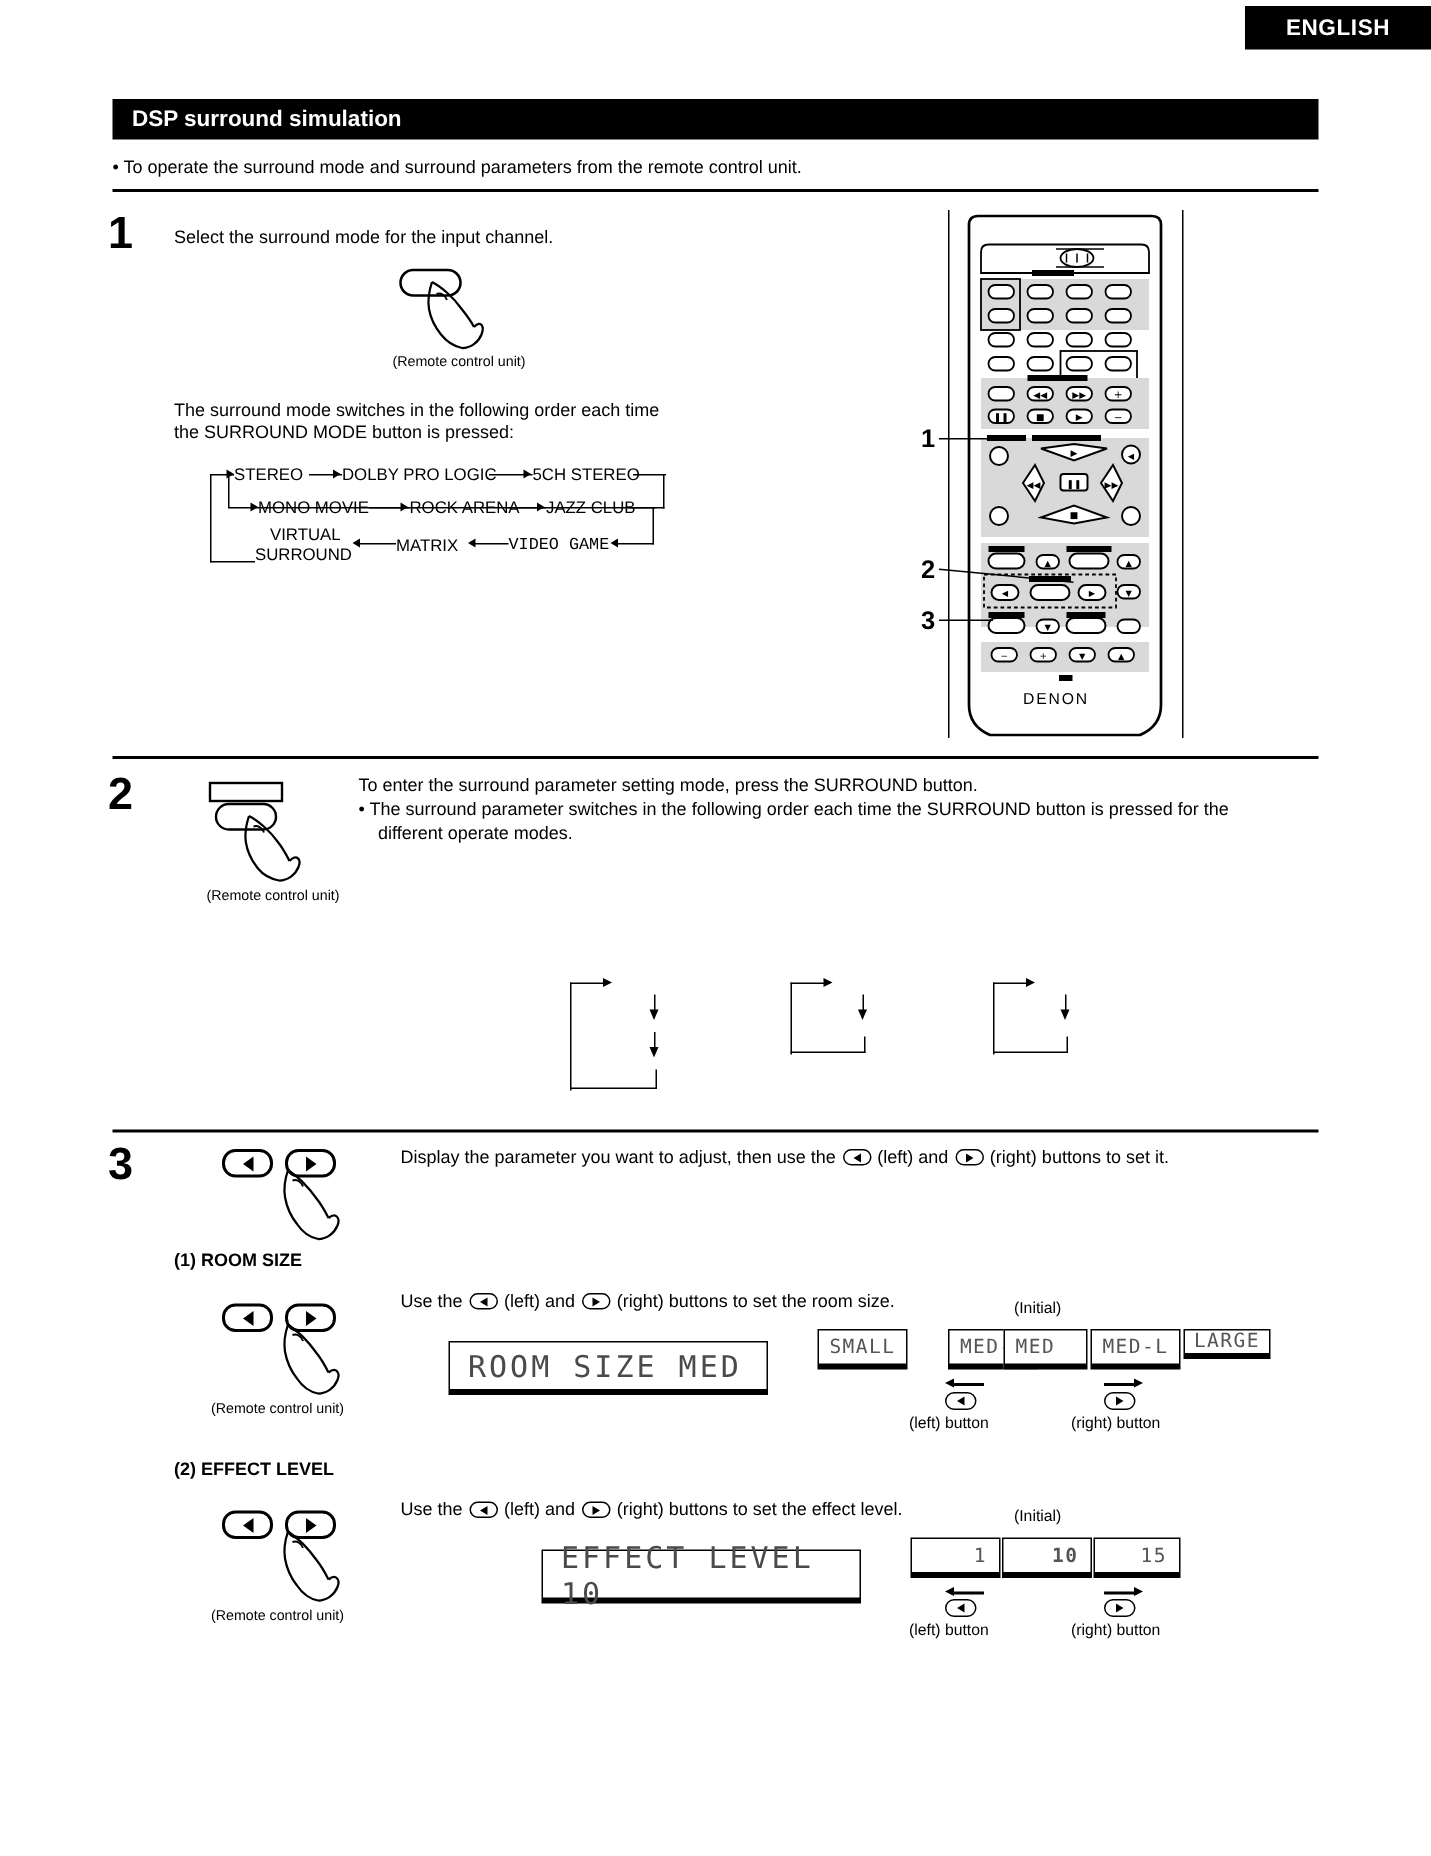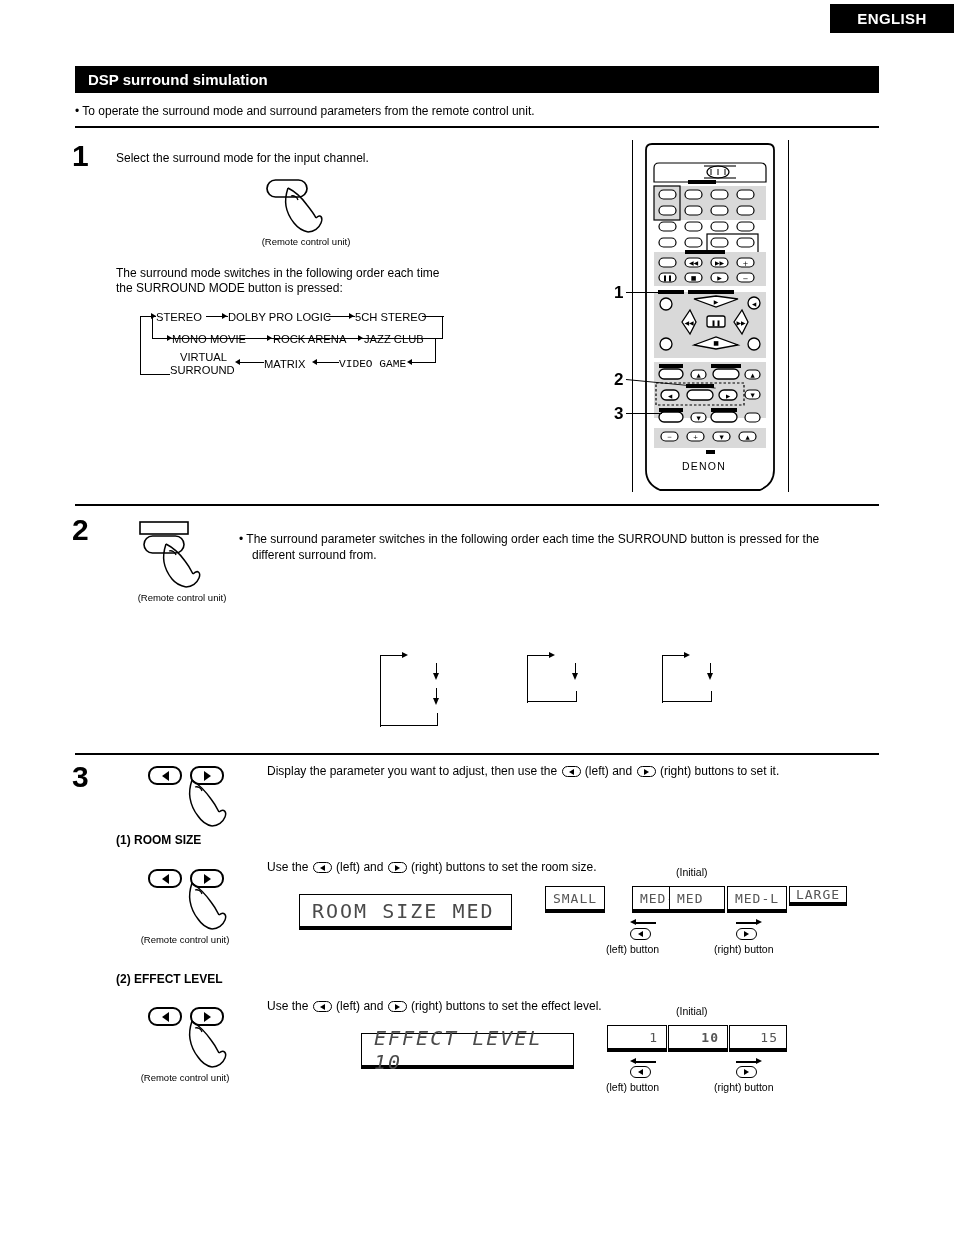--- a/index.html
+++ b/index.html
@@ -335,22 +335,23 @@
   <svg style="position:absolute;left:130px;top:520px;" width="100" height="68" viewBox="0 0 100 68">
     <rect x="10" y="2" width="48" height="12" fill="#fff" stroke="#000" stroke-width="1.6"></rect>
     <rect x="14" y="16" width="40" height="17" rx="8.5" ry="8.5" fill="#fff" stroke="#000" stroke-width="1.6"></rect>
     <path d="M36 24 C 42 27, 50 34, 55 41 C 59 46, 61 50, 63 54" fill="none" stroke="#000" stroke-width="1.5"></path>
     <path d="M36 24 C 34 30, 33 36, 34 42 C 35 48, 38 54, 42 59 C 46 64, 51 66, 56 67" fill="none" stroke="#000" stroke-width="1.5"></path>
     <path d="M56 67 C 62 67, 67 63, 69 58 C 71 53, 68 49, 63 54" fill="none" stroke="#000" stroke-width="1.5"></path>
     <path d="M39 31 C 42 30, 45 32, 46 35" fill="none" stroke="#000" stroke-width="1.3"></path>
   </svg>
   <div class="cap" style="left:122px; top:592px; width:120px;">(Remote control unit)</div>
 
+  <div class="body-text" style="left:239px; top:515px;">To enter the surround parameter setting mode, press the SURROUND button.</div>
   <div class="body-text" style="left:239px; top:531px;">• The surround parameter switches in the following order each time the SURROUND button is pressed for the</div>
-  <div class="body-text" style="left:252px; top:547px;">different surround from.</div>
+  <div class="body-text" style="left:252px; top:547px;">different operate modes.</div>
 
   <div style="position:absolute; left:380px; top:655px; width:60px; height:72px;">
     <div style="position:absolute; left:0; top:0; width:1.4px; height:72px; background:#000;"></div>
     <div style="position:absolute; left:0; top:0; width:26px; height:1.4px; background:#000;"></div>
     <div style="position:absolute; left:22px; top:-3px; width:0;height:0;border-left:6px solid #000;border-top:3.5px solid transparent;border-bottom:3.5px solid transparent;"></div>
     <div style="position:absolute; left:0; top:70px; width:58px; height:1.4px; background:#000;"></div>
     <div style="position:absolute; left:57px; top:58px; width:1.4px; height:13px; background:#000;"></div>
     <div style="position:absolute; left:56px; top:8px; width:1.4px; height:12px; background:#000;"></div>
     <div style="position:absolute; left:53px; top:18px; width:0;height:0;border-top:7px solid #000;border-left:3.6px solid transparent;border-right:3.6px solid transparent;"></div>
     <div style="position:absolute; left:56px; top:33px; width:1.4px; height:12px; background:#000;"></div>
@@ -483,21 +484,21 @@
     <span class="inline-btn">
         <span class="tri-l"></span>
       </span>
     <span>(left) and</span>
     <span class="inline-btn">
         <span class="tri-r"></span>
       </span>
     <span>(right) buttons to set the effect level.</span>
   </div>
 
-  <div class="lcd" style="left:361px; top:1033px; width:213px; height:36px; font-size:20px; padding-left:12px;font-style:italic;">EFFECT LEVEL 10</div>
+  <div class="lcd" style="left:361px; top:1033px; width:213px; height:36px; font-size:20px; padding-left:12px;">EFFECT LEVEL 10</div>
 
   <div class="initial" style="left:676px; top:1005px;">(Initial)</div>
 
   <div class="optbox" style="left:607px; top:1025px; width:60px; height:27px; justify-content:flex-end; padding-right:8px;">1</div>
   <div class="optbox" style="left:668px; top:1025px; width:60px; height:27px; justify-content:flex-end; padding-right:8px;font-weight:bold;">10</div>
   <div class="optbox" style="left:729px; top:1025px; width:58px; height:27px; justify-content:flex-end; padding-right:8px;">15</div>
 
   <div style="position:absolute; left:630px; top:1057px; width:26px; height:10px;">
     <div style="position:absolute; left:4px; top:4px; width:22px; height:1.5px; background:#000;"></div>
     <div style="position:absolute; left:0px; top:1px; width:0;height:0;border-right:6px solid #000;border-top:3.5px solid transparent;border-bottom:3.5px solid transparent;"></div>

